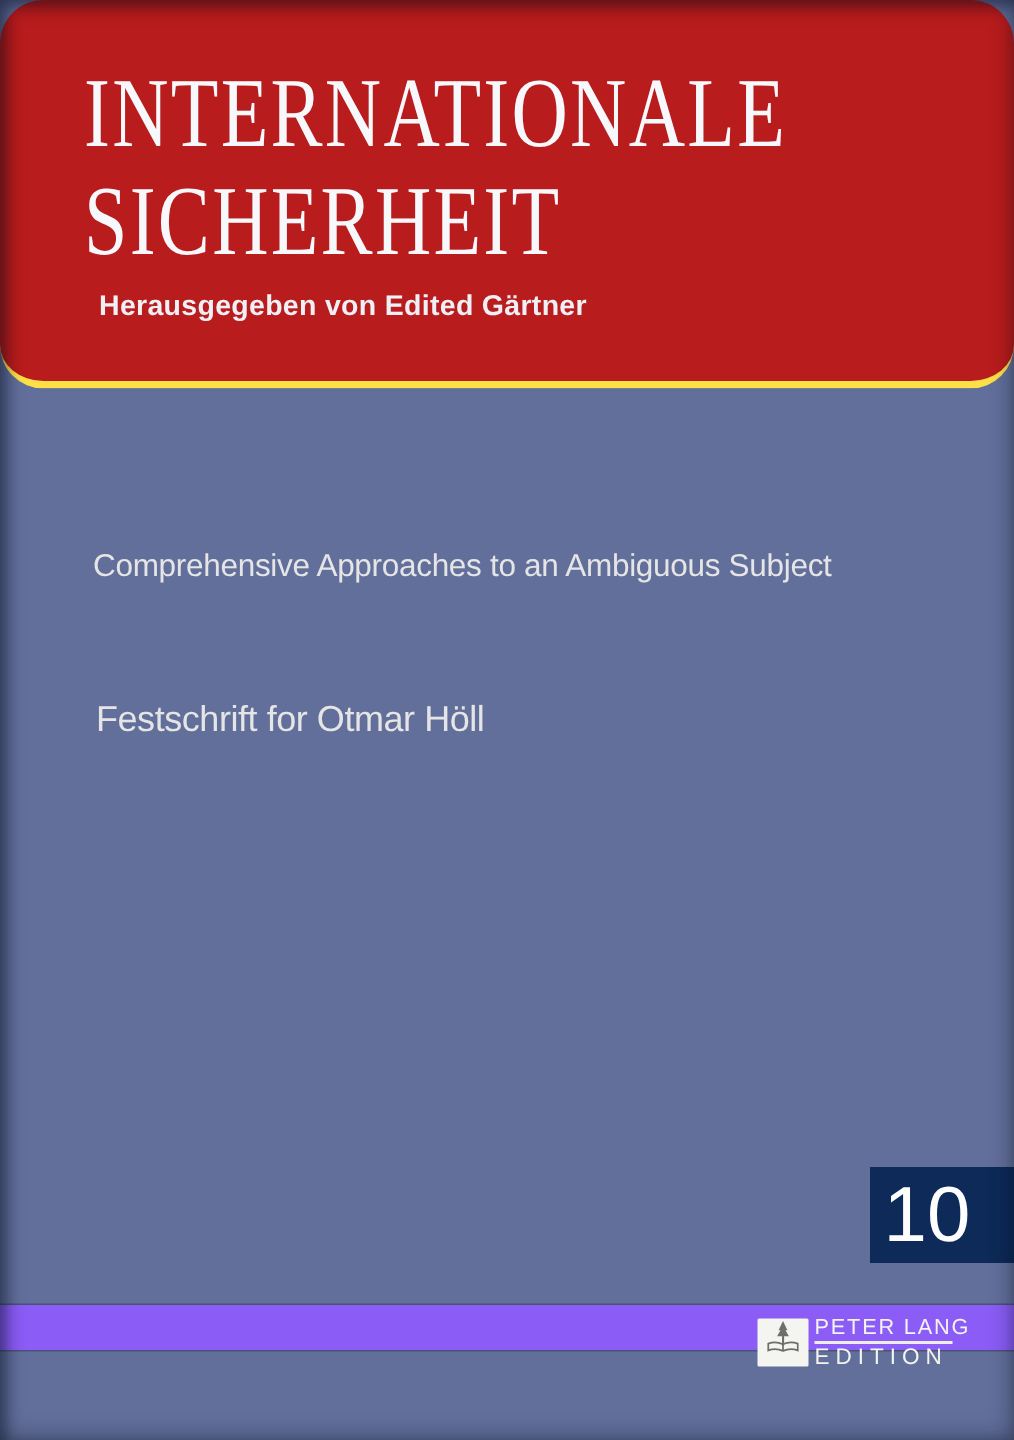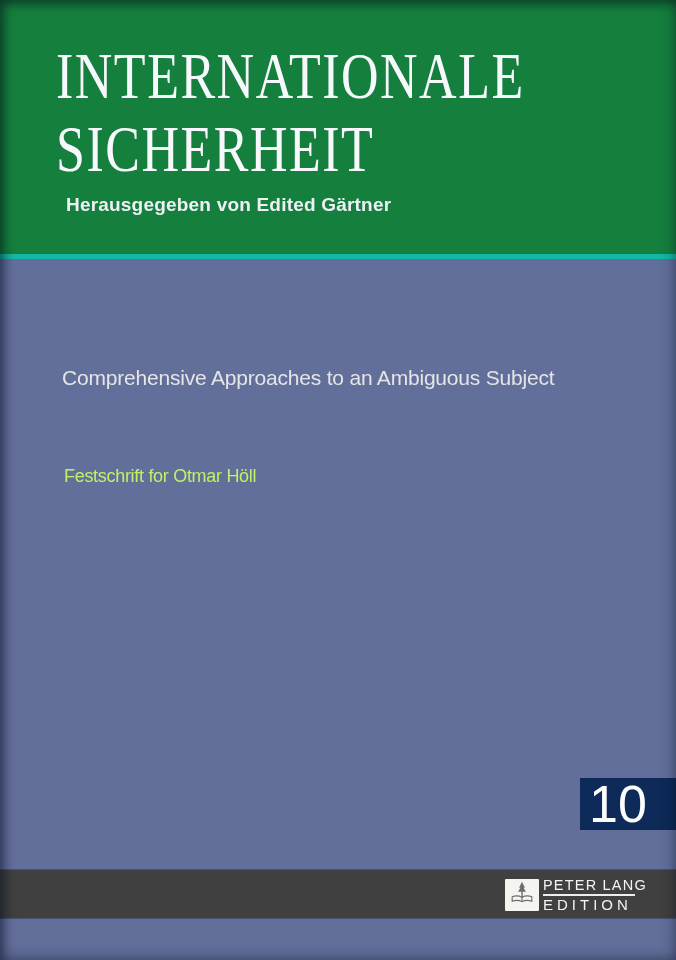--- a/index.html
+++ b/index.html
@@ -19,22 +19,23 @@
     inset: 0;
     box-shadow: inset 0 0 16px rgba(4, 10, 26, 0.45), inset 4px 4px 9px rgba(4, 10, 26, 0.35);
     pointer-events: none;
   }
 
   
   .header {
     position: absolute;
     top: 0; left: 0; right: 0;
     height: 254px;
-    background: #15803d;
-    border-bottom: 5px solid #14b8a6;
+    background: #b91c1c;
+    border-bottom: 5px solid #fde047;
+    border-radius: 29px;
   }
   .series-title {
     position: absolute;
     left: 56px;
     top: 40px;
     margin: 0;
     color: #f7f8fb;
     font-family: "Liberation Serif", serif;
     font-weight: 400;
     font-size: 52px;
@@ -75,62 +76,62 @@
     font-size: 21px;
     font-weight: 500;
     letter-spacing: -0.2px;
     color: #e5e5e5;
     white-space: nowrap;
   }
   .dedication {
     position: absolute;
     left: 64px;
     top: 466px;
-    font-size: 18px;
+    font-size: 24px;
     font-weight: 500;
     letter-spacing: -0.3px;
-    color: #bef264;
+    color: #e5e5e5;
     white-space: nowrap;
   }
   .editors {
     position: absolute;
     left: 63px;
     top: 563px;
     font-size: 24px;
     font-weight: 500;
     letter-spacing: -0.2px;
     color: #d5dae8;
     white-space: nowrap;
   }
 
   
   .volume-badge {
     position: absolute;
     left: 580px;
     right: 0;
     top: 778px;
-    height: 52px;
+    height: 64px;
     background: #0d2a58;
     color: #fdfdfe;
     font-size: 52px;
     font-weight: 400;
     display: flex;
     align-items: center;
     justify-content: center;
     padding-right: 20px;
     box-sizing: border-box;
   }
 
   
   .publisher-band {
     position: absolute;
     left: 0; right: 0;
     top: 870px;
-    height: 48px;
-    background: #404040;
+    height: 30px;
+    background: #8b5cf6;
     box-shadow: 0 -1px 0 rgba(0,0,0,0.25), 0 1px 0 rgba(0,0,0,0.25);
   }
   .logo-square {
     position: absolute;
     left: 505px;
     top: 9px;
     width: 34px;
     height: 32px;
     background: #f4f4f1;
     border-radius: 1px;

